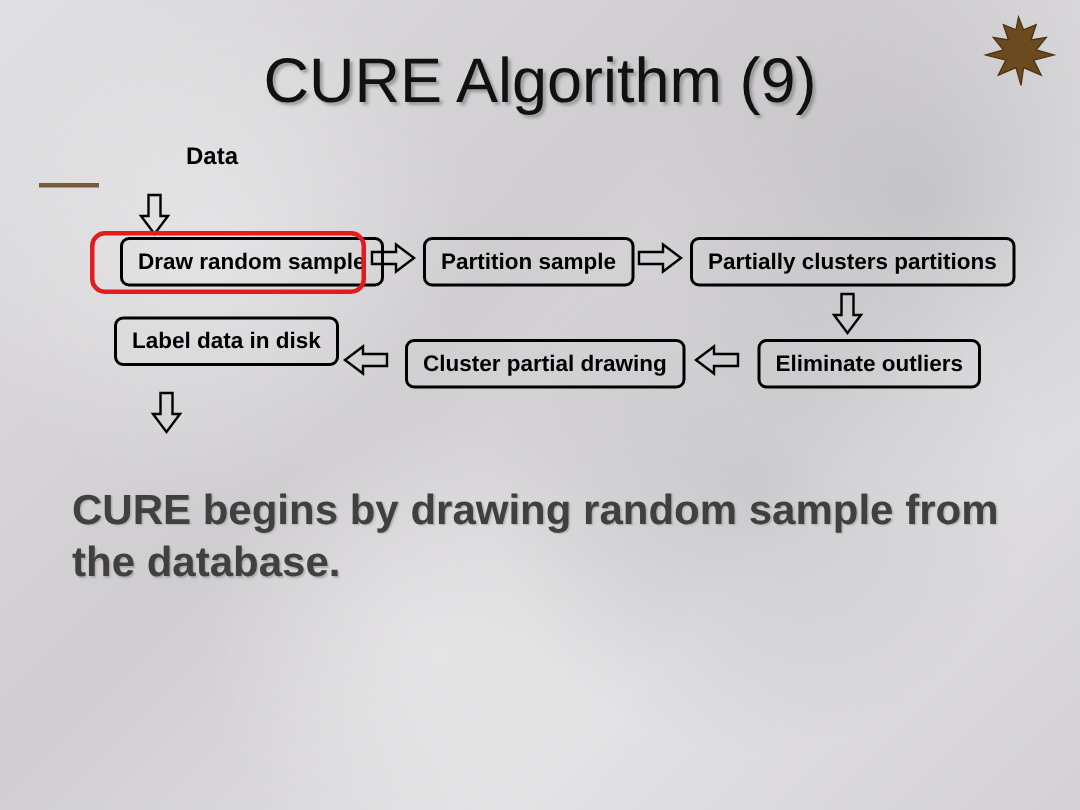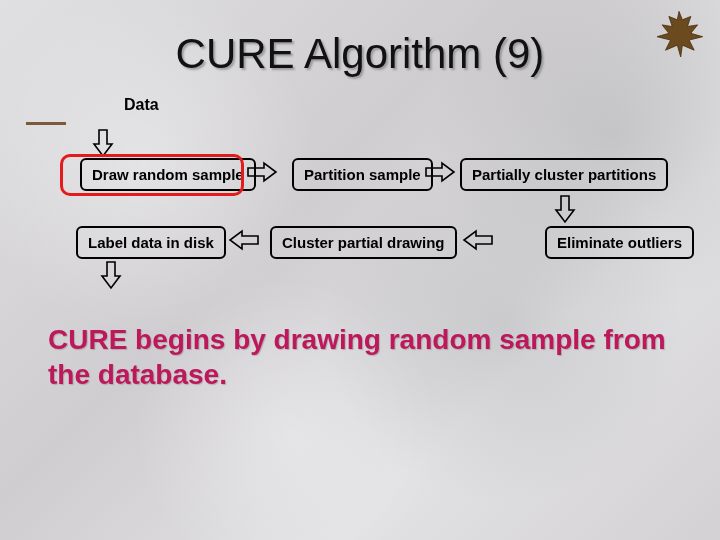--- a/index.html
+++ b/index.html
@@ -75,21 +75,21 @@
     border-radius: 10px;
     pointer-events: none;
   }
   .body-text {
     position: absolute;
     top: 322px;
     left: 48px;
     right: 48px;
     font-size: 28px;
     font-weight: bold;
-    color: #be185d;
+    color: #404040;
     text-shadow: 1px 1px 1px rgba(150,150,150,0.6);
     line-height: 1.25;
   }
   .arrow {
     position: absolute;
   }
   .arrow svg { display: block; }
 </style>
 </head>
 <body>
@@ -116,53 +116,53 @@
 
 <div class="flow-box" style="top:158px; left:80px;">Draw random sample</div>
 <div class="highlight-ring" style="top:154px; left:60px; width:178px; height:36px;"></div>
 
 <div class="arrow" style="top:160px; left:246px;">
   <svg width="32" height="24">
     <path d="M2 8 H18 V3 L30 12 L18 21 V16 H2 Z" fill="none" stroke="#000" stroke-width="1.6"></path>
   </svg>
 </div>
 
-<div class="flow-box" style="top:158px; left:292px;">Partition sample</div>
+<div class="flow-box" style="top:158px; left:282px;">Partition sample</div>
 
 <div class="arrow" style="top:160px; left:424px;">
   <svg width="32" height="24">
     <path d="M2 8 H18 V3 L30 12 L18 21 V16 H2 Z" fill="none" stroke="#000" stroke-width="1.6"></path>
   </svg>
 </div>
 
-<div class="flow-box" style="top:158px; left:460px;">Partially cluster partitions</div>
+<div class="flow-box" style="top:158px; left:460px;">Partially clusters partitions</div>
 
 <div class="arrow" style="top:194px; left:554px;">
   <svg width="22" height="30">
     <path d="M7 2 H15 V16 H20 L11 28 L2 16 H7 Z" fill="none" stroke="#000" stroke-width="1.6"></path>
   </svg>
 </div>
 
-<div class="flow-box" style="top:226px; left:505px;margin-left:40px;">Eliminate outliers</div>
+<div class="flow-box" style="top:226px; left:505px;">Eliminate outliers</div>
 
 <div class="arrow" style="top:228px; left:462px;">
   <svg width="32" height="24">
     <path d="M30 8 H14 V3 L2 12 L14 21 V16 H30 Z" fill="none" stroke="#000" stroke-width="1.6"></path>
   </svg>
 </div>
 
 <div class="flow-box" style="top:226px; left:270px;">Cluster partial drawing</div>
 
 <div class="arrow" style="top:228px; left:228px;">
   <svg width="32" height="24">
     <path d="M30 8 H14 V3 L2 12 L14 21 V16 H30 Z" fill="none" stroke="#000" stroke-width="1.6"></path>
   </svg>
 </div>
 
-<div class="flow-box" style="top:226px; left:76px;">Label data in disk</div>
+<div class="flow-box" style="top:211px; left:76px;">Label data in disk</div>
 
 <div class="arrow" style="top:260px; left:100px;">
   <svg width="22" height="30">
     <path d="M7 2 H15 V16 H20 L11 28 L2 16 H7 Z" fill="none" stroke="#000" stroke-width="1.6"></path>
   </svg>
 </div>
 
 <div class="body-text">CURE begins by drawing random sample from the database.</div>
 
 </body></html>

